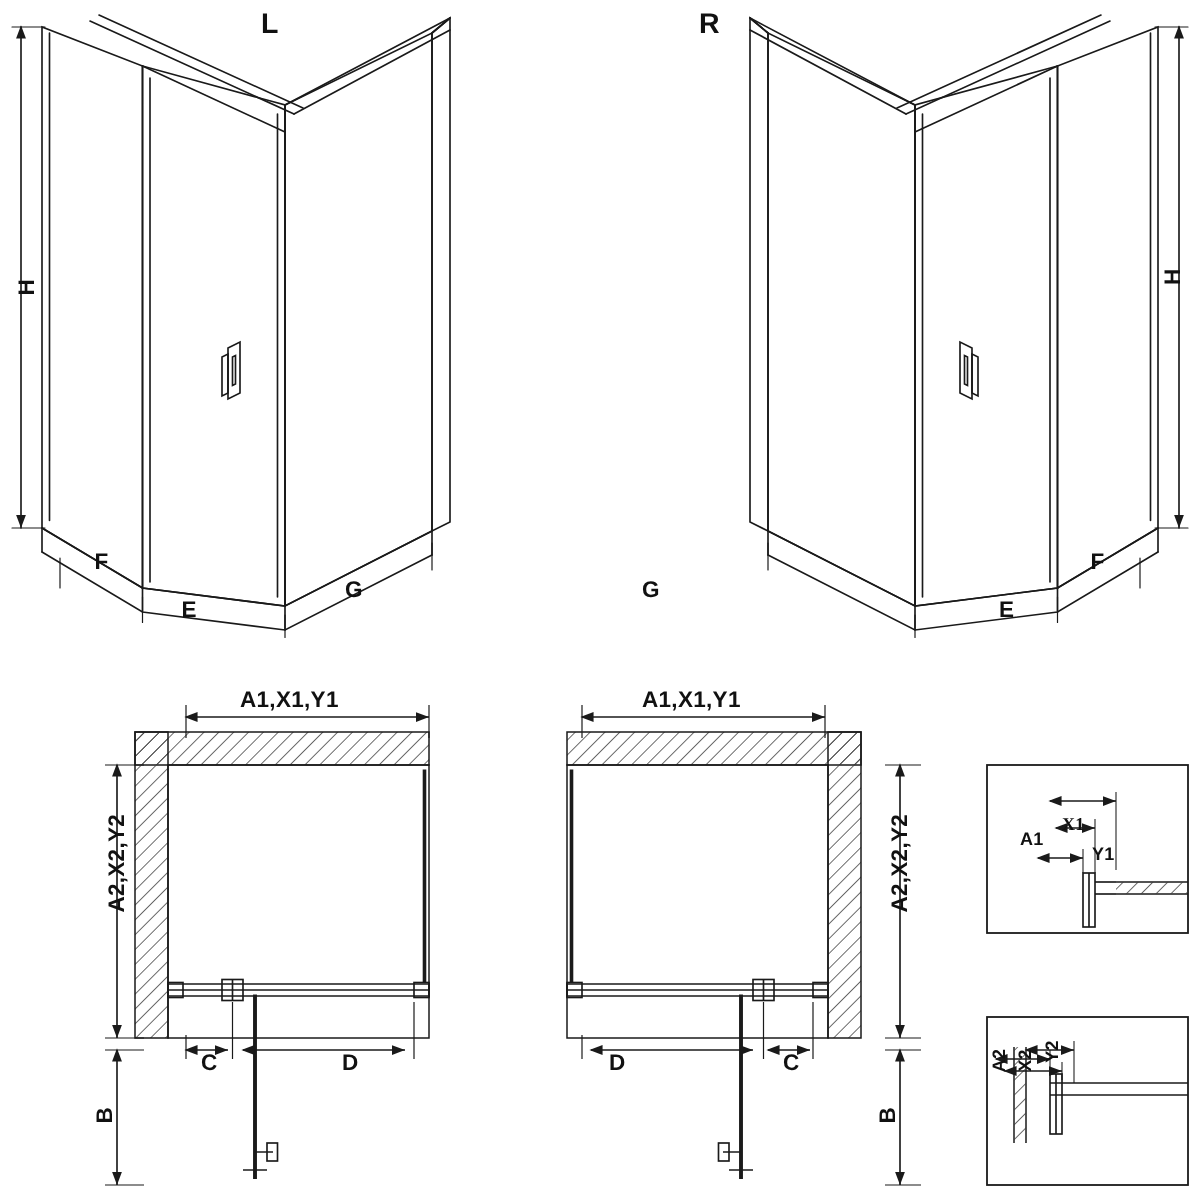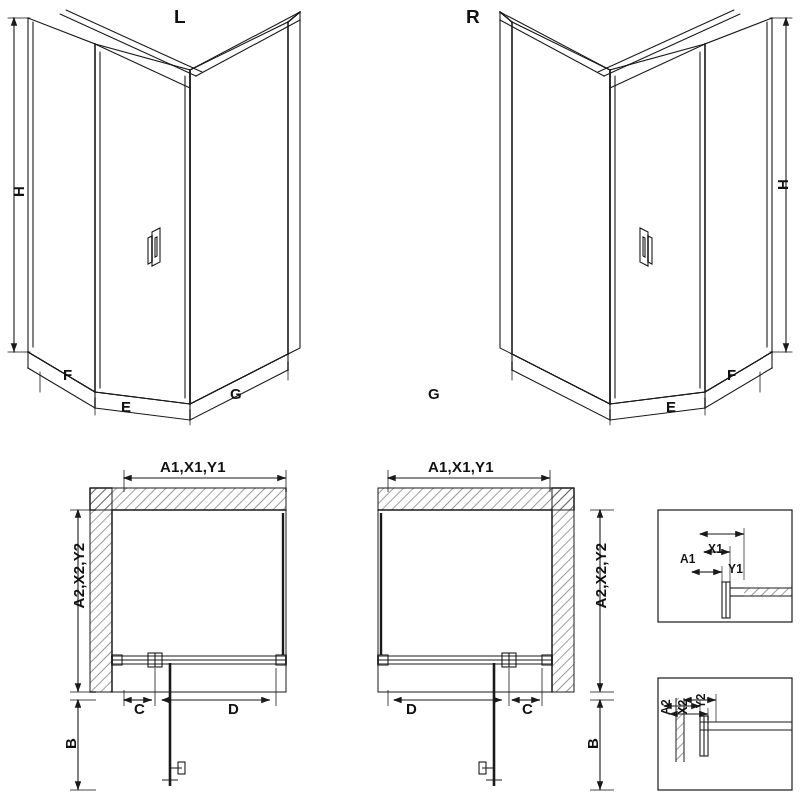--- a/index.html
+++ b/index.html
@@ -242,20 +242,20 @@
   <div class="lbl" style="left:134px;top:700px;">C</div>
   <div class="lbl" style="left:228px;top:700px;">D</div>
 
   <div class="lbl" style="left:428px;top:458px;">A1,X1,Y1</div>
   <div class="lbl vert" style="left:556px;top:567px;width:88px;text-align:center;">A2,X2,Y2</div>
   <div class="lbl vert" style="left:582px;top:735px;width:20px;text-align:center;">B</div>
   <div class="lbl" style="left:406px;top:700px;">D</div>
   <div class="lbl" style="left:522px;top:700px;">C</div>
 
   <div class="lbl small" style="left:680px;top:524px;margin-top:28px;">A1</div>
-  <div class="lbl small" style="left:708px;top:542px;">X1</div>
+  <div class="lbl small" style="left:708px;top:542px;font-family:Liberation Serif, serif;">X1</div>
   <div class="lbl small" style="left:692px;top:562px;margin-left:36px;">Y1</div>
 
   <div class="lbl small vert" style="left:655px;top:700px;width:22px;text-align:center;">A2</div>
   <div class="lbl small vert" style="left:672px;top:700px;width:22px;text-align:center;">X2</div>
   <div class="lbl small vert" style="left:690px;top:694px;width:22px;text-align:center;">Y2</div>
 
 </div>
 
 </body></html>

